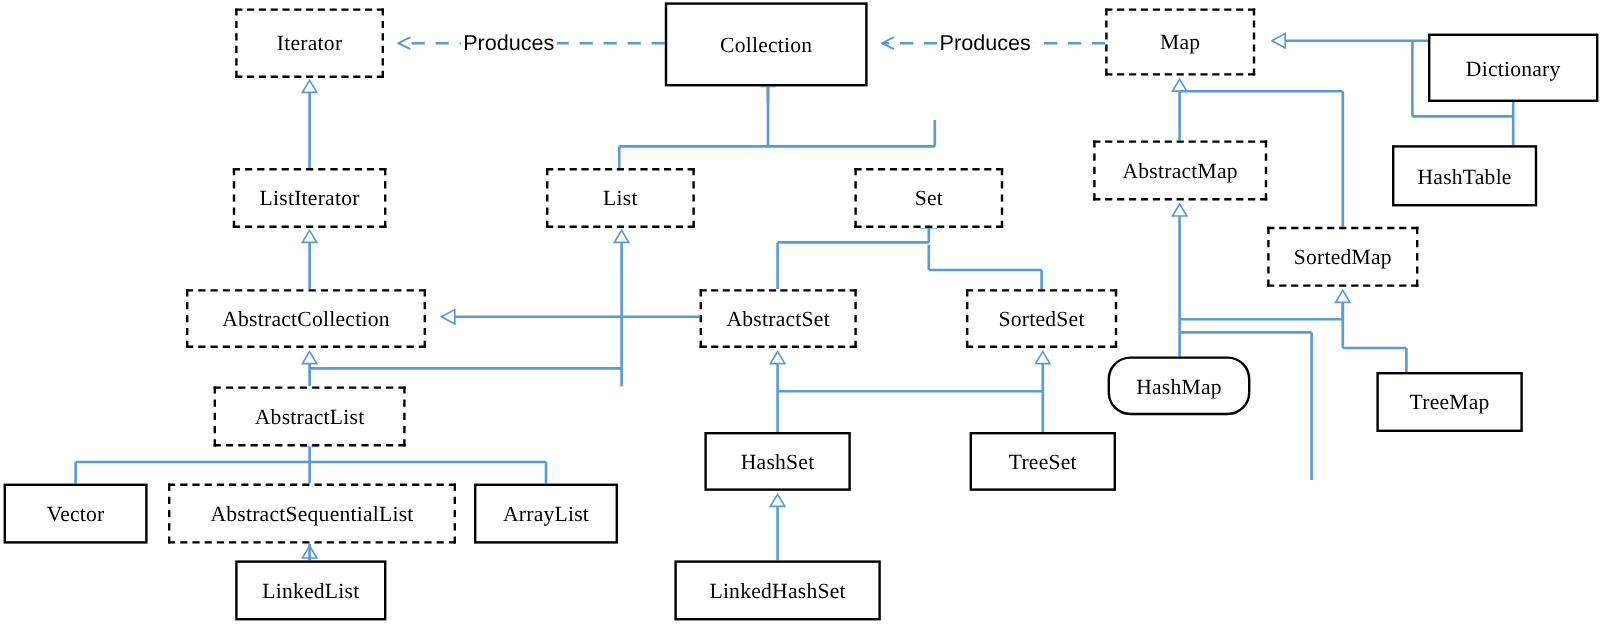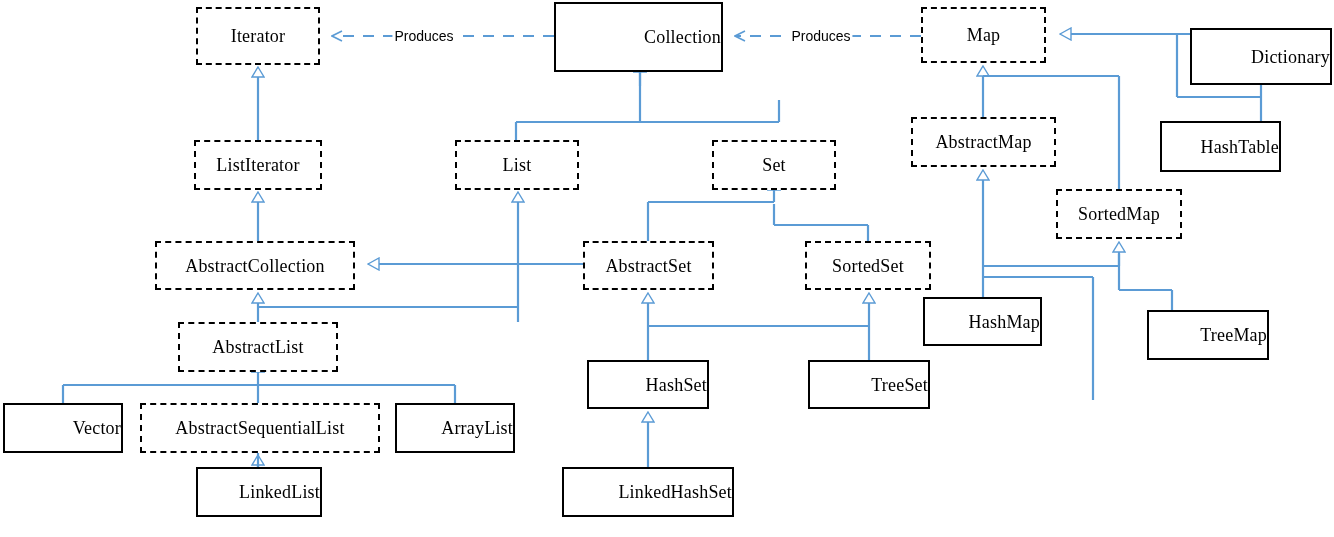--- a/index.html
+++ b/index.html
@@ -13,33 +13,33 @@
   svg.edges{position:absolute;left:0;top:0;width:1334px;height:537px;}
   .node{
     position:absolute;
     box-sizing:border-box;
     display:flex;align-items:center;justify-content:center;
     background:#ffffff;
     color:#000000;
     white-space:nowrap;
     z-index:3;
   }
-  .node.concrete{border:2px solid #000000;justify-content:flex-end;}
+  .node.concrete{border:2px solid #000000;}
   .node.iface{border:2px dashed #000000;}
   .node .lbl{
     font-size:18px;
     line-height:1;
     letter-spacing:0.2px;
   }
   .edge-label{
     position:absolute;
     z-index:4;
     background:#ffffff;
     color:#000000;
-    font-size:14px;
+    font-size:18px;
     font-family:"Liberation Sans","DejaVu Sans",sans-serif;
     padding:0 2px;
     white-space:nowrap;
     transform:translate(-50%,-50%);
   }
 </style>
 </head>
 <body>
 
 <div id="stage">
@@ -150,21 +150,21 @@
   </div>
   <div class="node iface" style="left:583px;top:241px;width:131px;height:49px;">
     <span class="lbl">AbstractSet</span>
   </div>
   <div class="node iface" style="left:805px;top:241px;width:126px;height:49px;">
     <span class="lbl">SortedSet</span>
   </div>
   <div class="node iface" style="left:178px;top:322px;width:160px;height:50px;">
     <span class="lbl">AbstractList</span>
   </div>
-  <div class="node concrete" style="left:923px;top:297px;width:119px;height:49px;">
+  <div class="node concrete" style="left:923px;top:297px;width:119px;height:49px;border-radius:19px;">
     <span class="lbl">HashMap</span>
   </div>
   <div class="node concrete" style="left:1147px;top:310px;width:122px;height:50px;font-family:Liberation Serif, serif;">
     <span class="lbl">TreeMap</span>
   </div>
   <div class="node concrete" style="left:587px;top:360px;width:122px;height:49px;">
     <span class="lbl">HashSet</span>
   </div>
   <div class="node concrete" style="left:808px;top:360px;width:122px;height:49px;">
     <span class="lbl">TreeSet</span>

